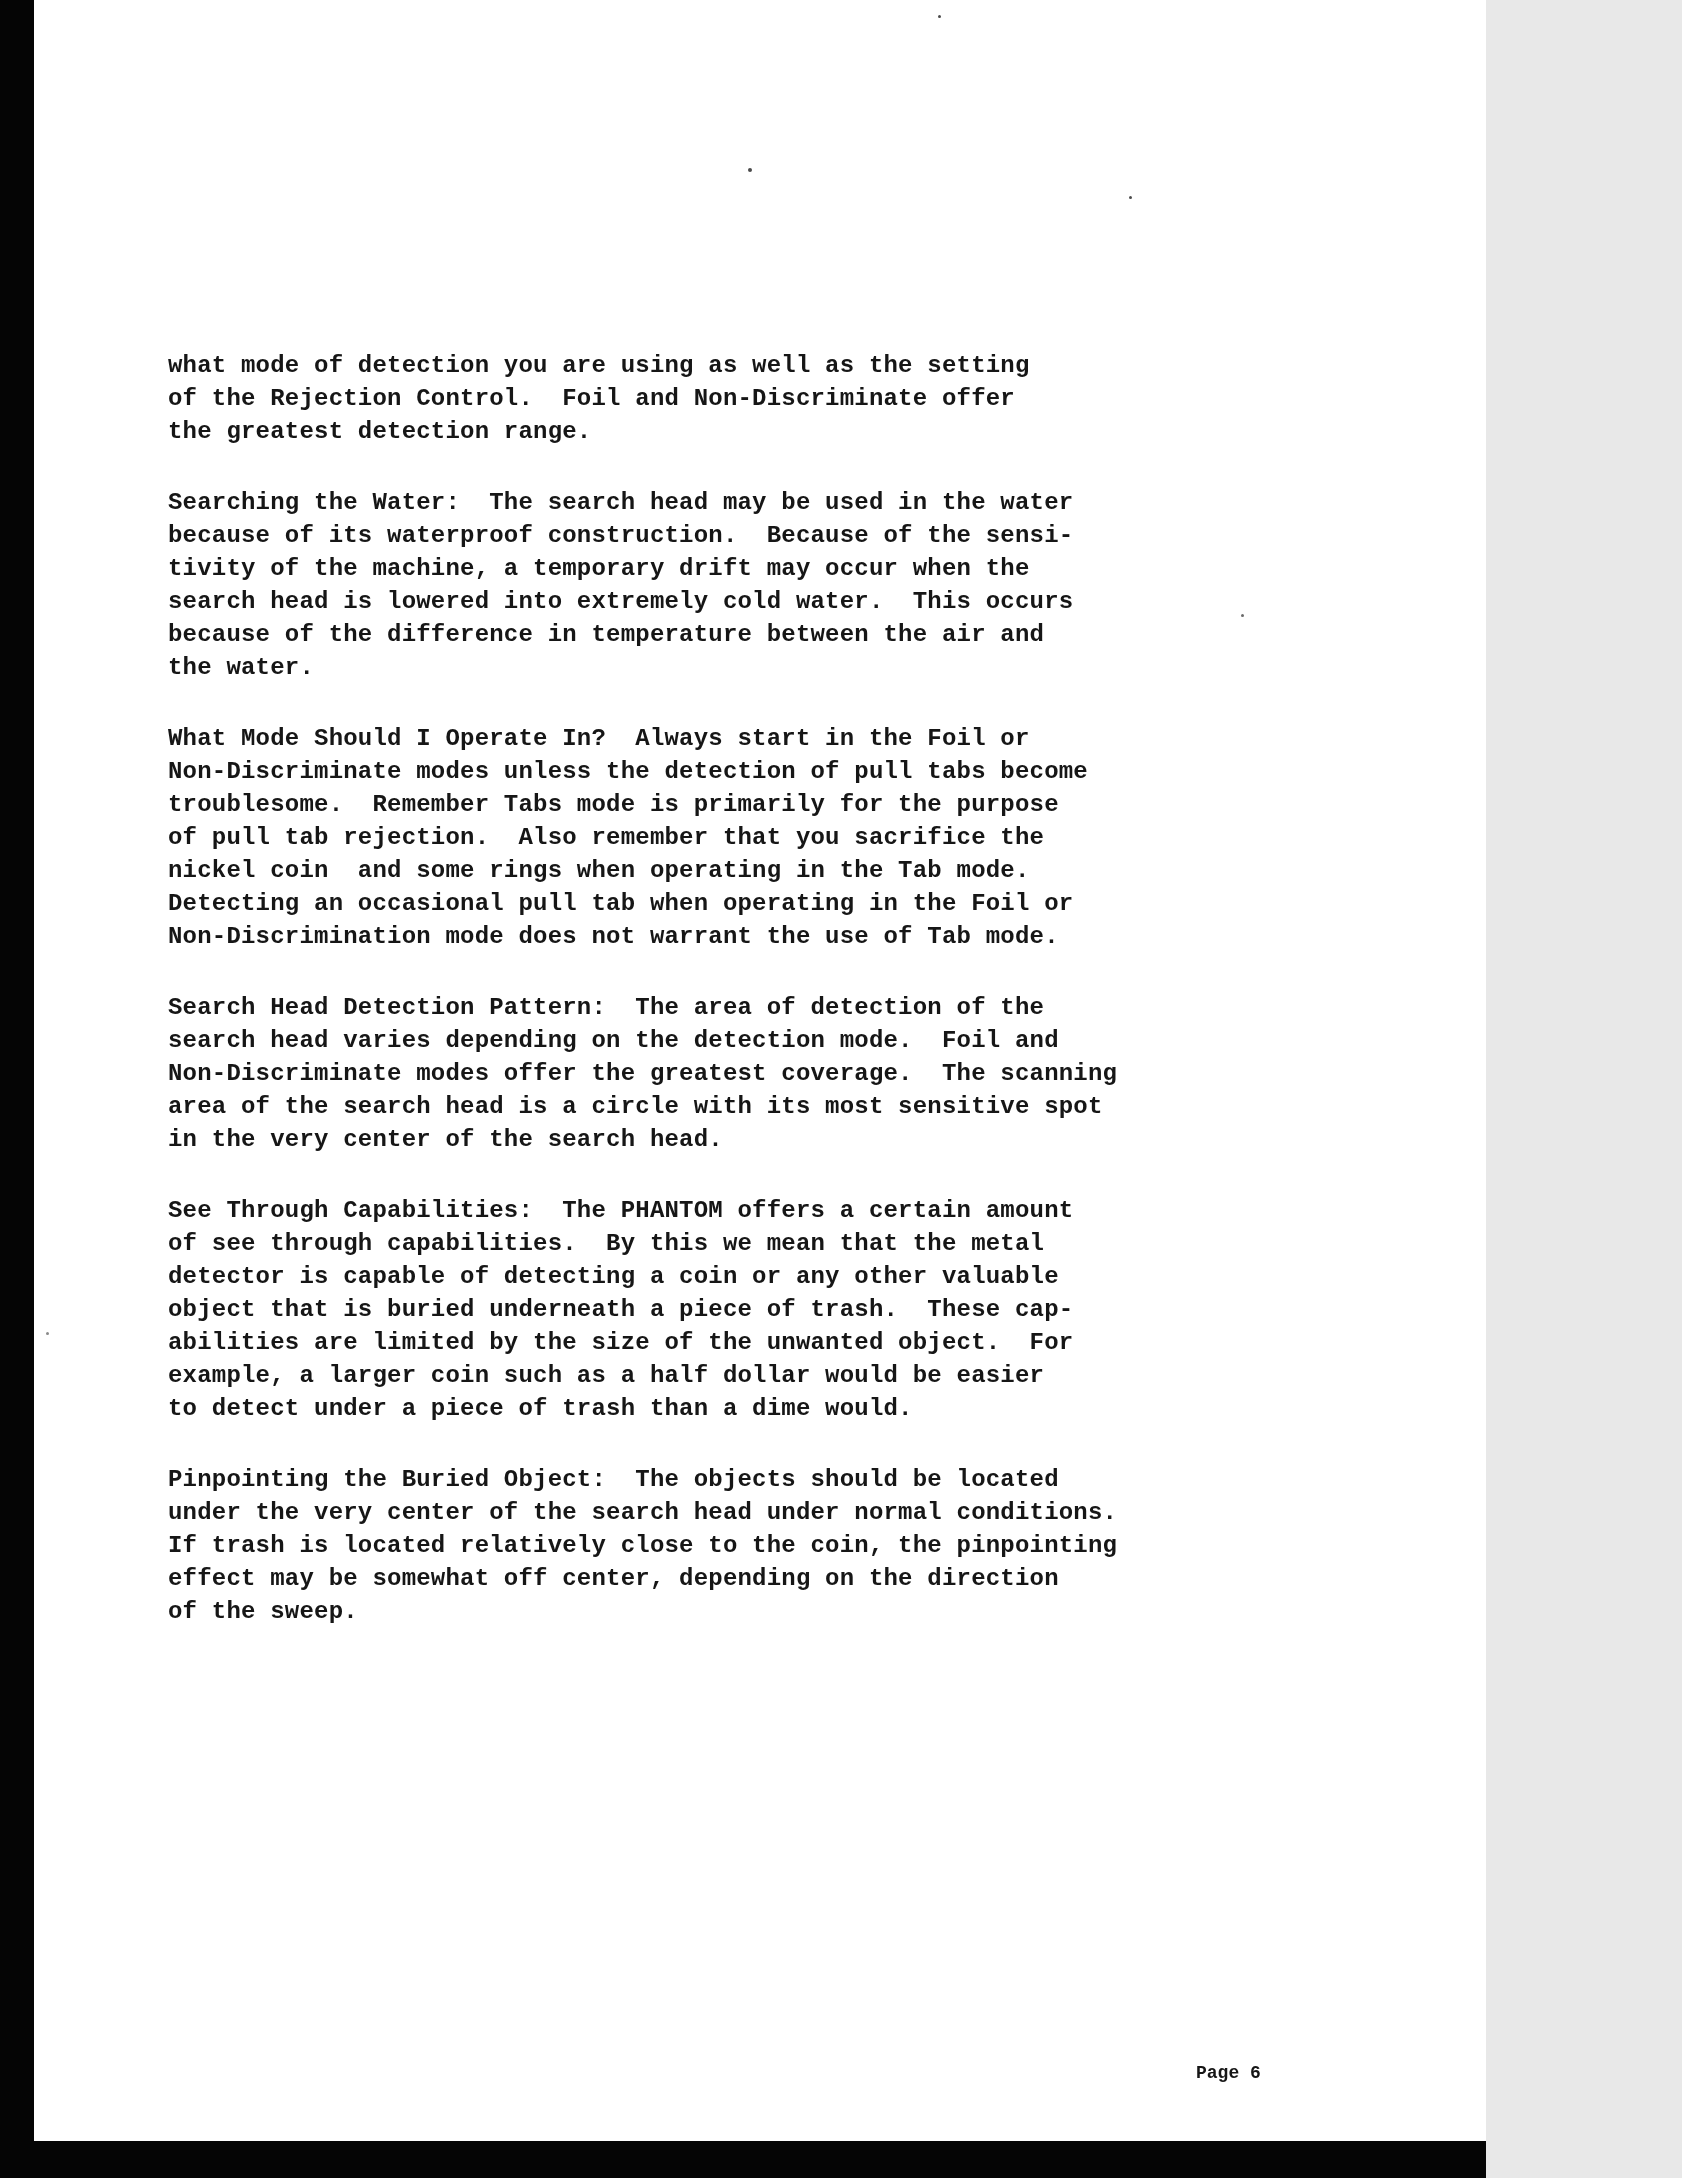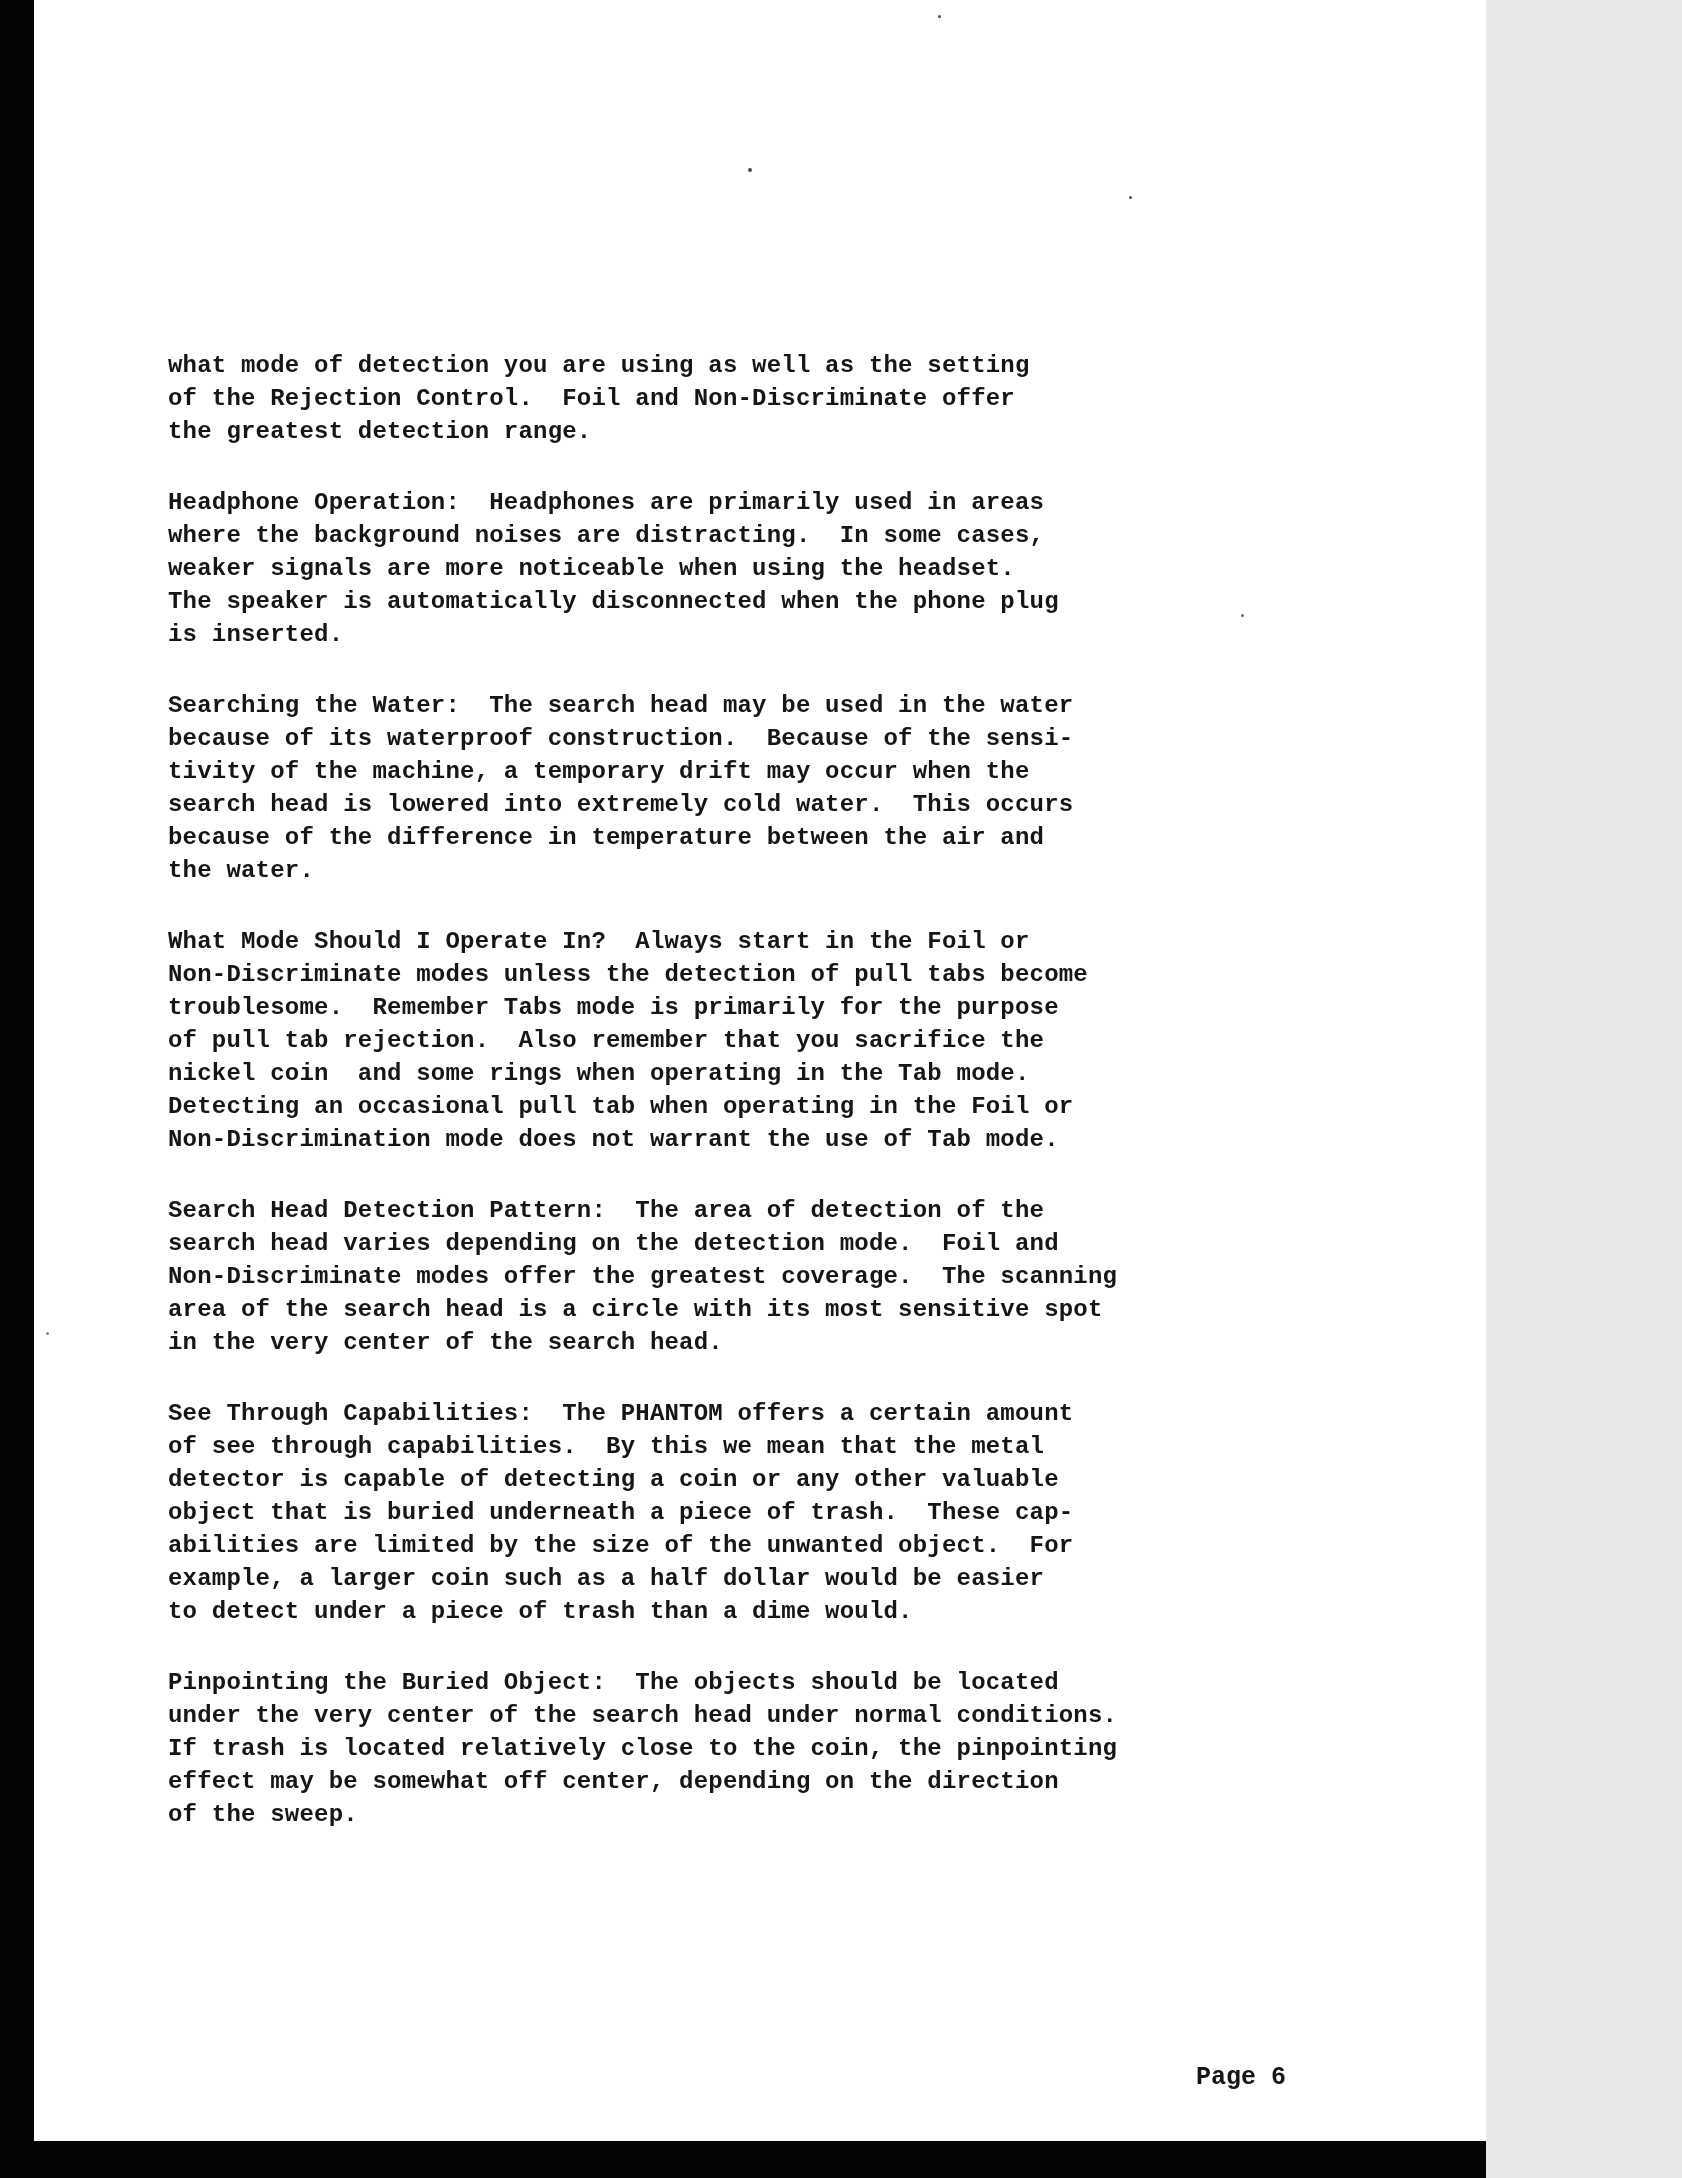--- a/index.html
+++ b/index.html
@@ -41,21 +41,21 @@
     line-height: 33px;
     font-weight: bold;
     letter-spacing: 0.2px;
     margin: 0 0 38px 0;
     color: #161616;
   }
   .footer {
     position: absolute;
     left: 1196px;
     top: 2063px;
-    font-size: 25px;
+    font-size: 18px;
     font-weight: bold;
     white-space: pre;
     color: #161616;
   }
   .speck {
     position: absolute;
     background: #4a4a4a;
     border-radius: 50%;
   }
   .speck.s1 { left: 748px; top: 168px; width: 4px; height: 4px; }
@@ -66,25 +66,20 @@
 </style>
 </head>
 <body>
 
 <div class="page">
 
   <div class="text-block">
     <p class="para">what mode of detection you are using as well as the setting
 of the Rejection Control.  Foil and Non-Discriminate offer
 the greatest detection range.</p>
-    <p class="para">Headphone Operation:  Headphones are primarily used in areas
-where the background noises are distracting.  In some cases,
-weaker signals are more noticeable when using the headset.
-The speaker is automatically disconnected when the phone plug
-is inserted.</p>
     <p class="para">Searching the Water:  The search head may be used in the water
 because of its waterproof construction.  Because of the sensi-
 tivity of the machine, a temporary drift may occur when the
 search head is lowered into extremely cold water.  This occurs
 because of the difference in temperature between the air and
 the water.</p>
     <p class="para">What Mode Should I Operate In?  Always start in the Foil or
 Non-Discriminate modes unless the detection of pull tabs become
 troublesome.  Remember Tabs mode is primarily for the purpose
 of pull tab rejection.  Also remember that you sacrifice the

